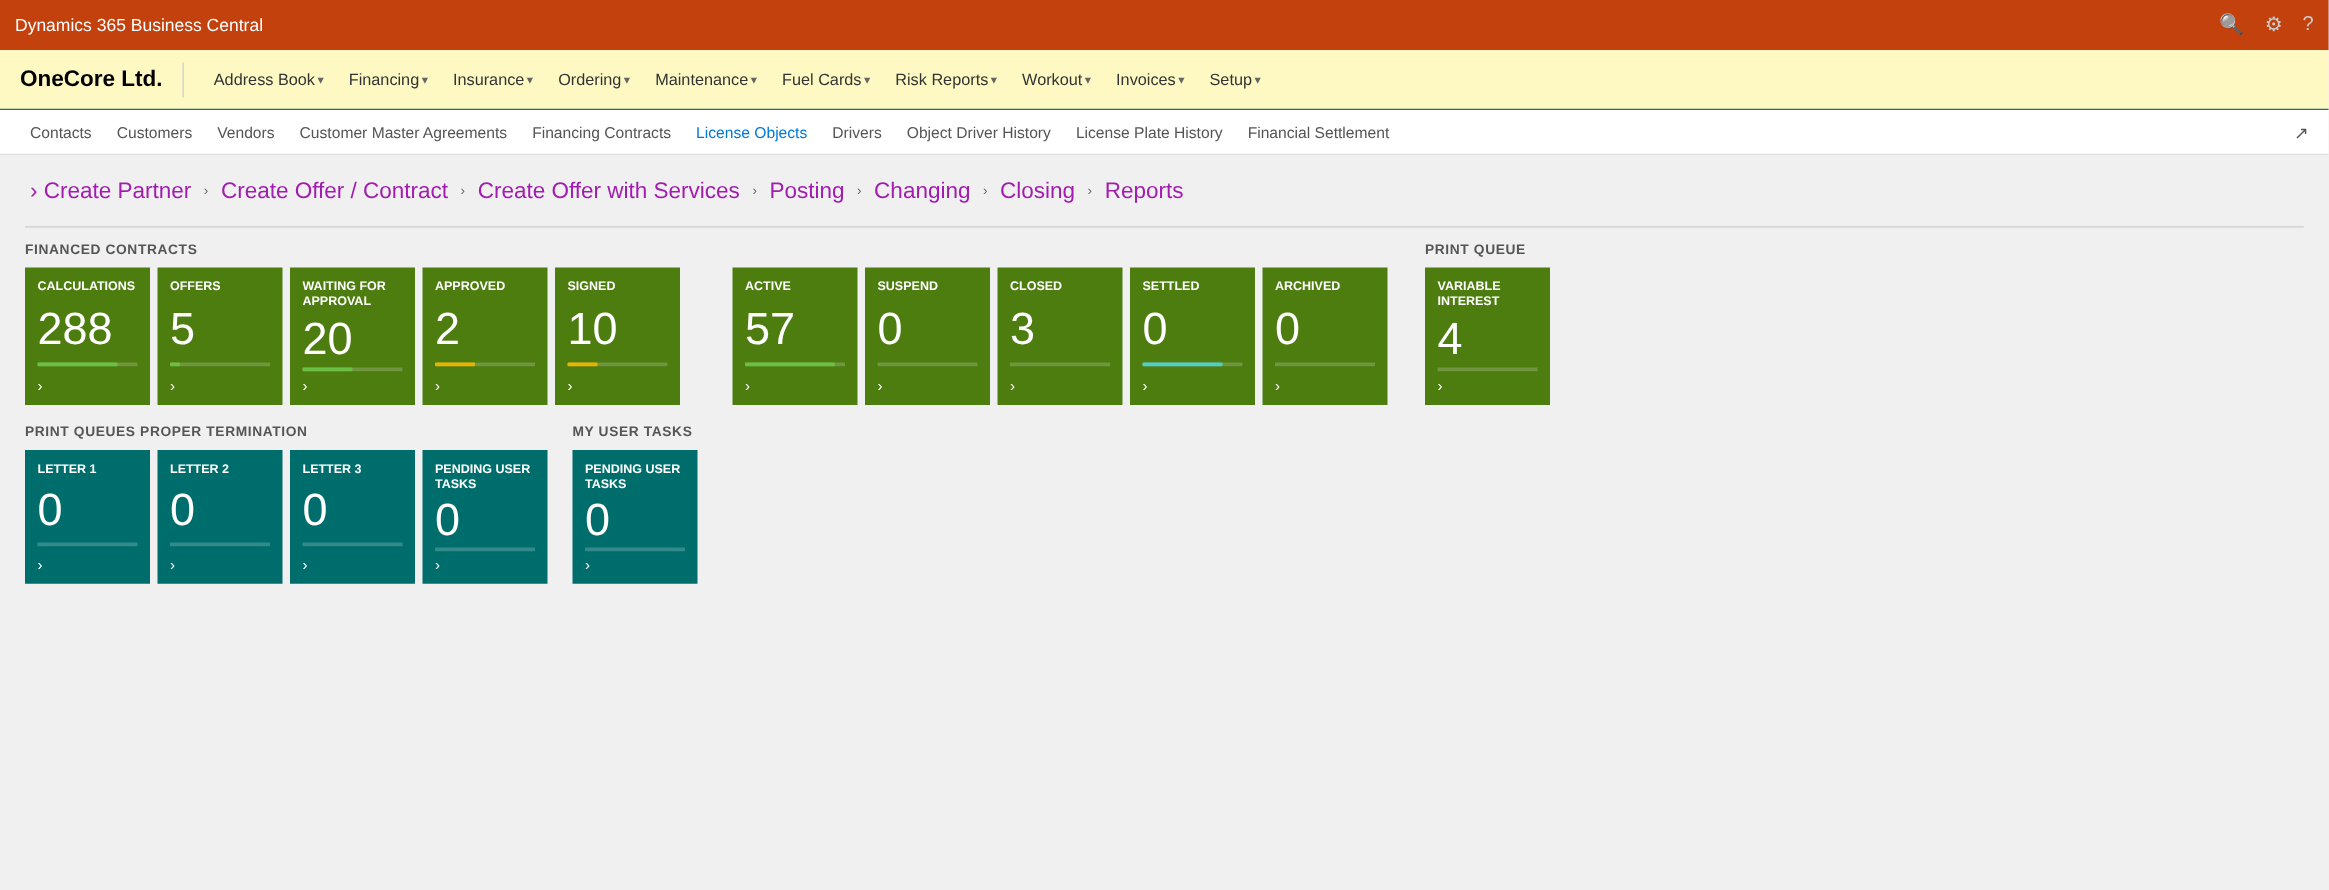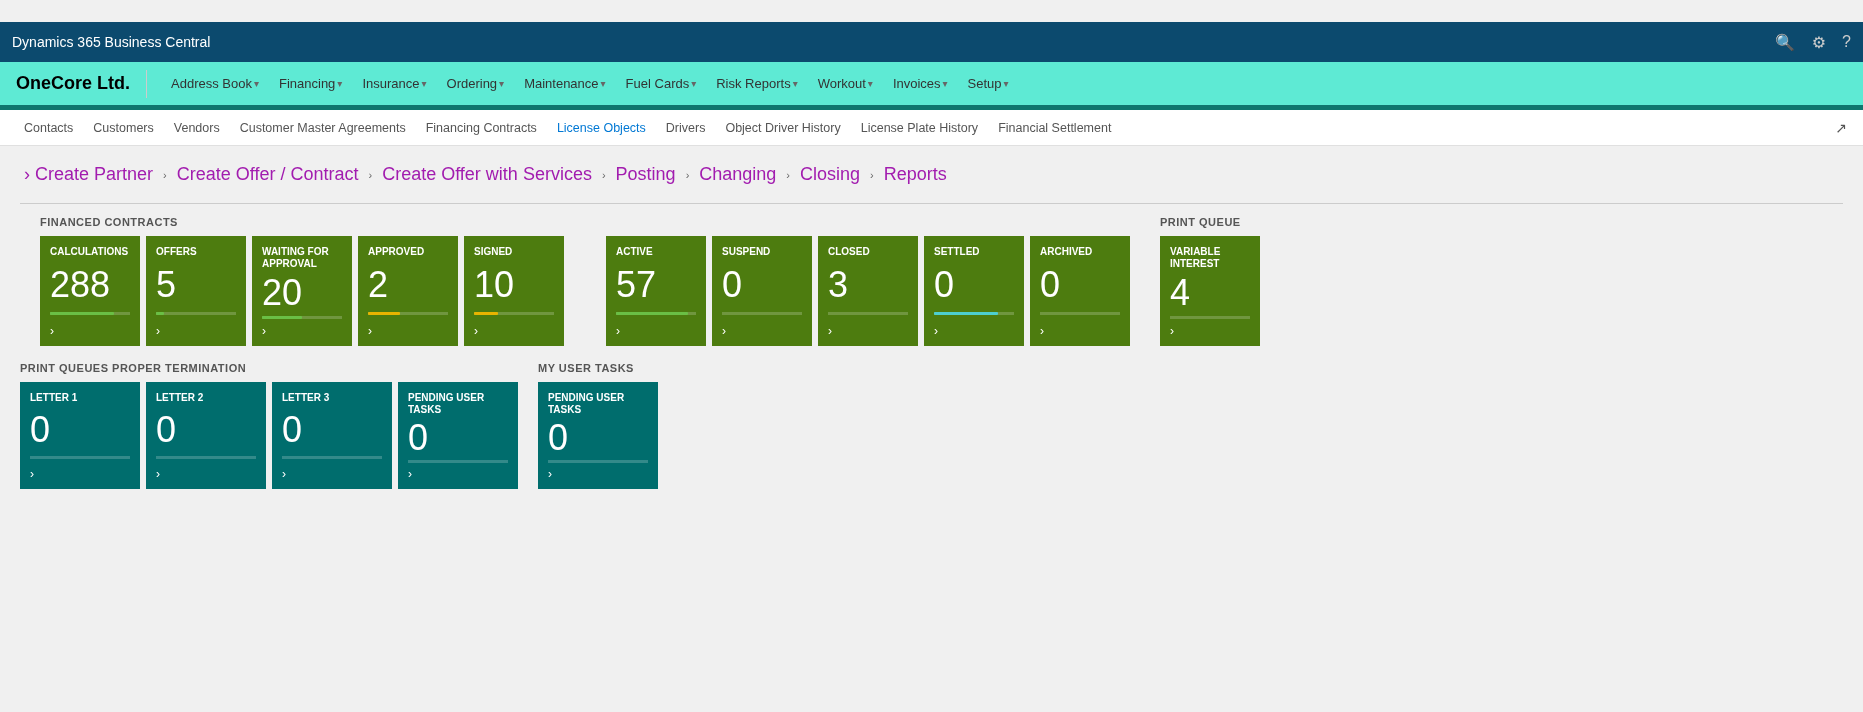--- a/index.html
+++ b/index.html
@@ -1,47 +1,46 @@
 <!DOCTYPE html>
 <html><head>
   <meta charset="utf-8">
   <style>
     * { box-sizing: border-box; margin: 0; padding: 0; }
     body { font-family: 'Segoe UI', Arial, sans-serif; background: #f0f0f0; min-height: 712px; }
 
     
     .top-bar {
-      background: #0c4a6e;
+      background: #c2410c;
       height: 40px;
       display: flex;
       align-items: center;
       justify-content: space-between;
       padding: 0 12px;
-      margin-top: 22px;
     }
     .top-bar-title {
       color: #fff;
       font-size: 14px;
       font-weight: 400;
     }
     .top-bar-icons {
       display: flex;
       gap: 16px;
       align-items: center;
     }
     .top-bar-icon {
       color: #ccc;
       font-size: 16px;
       cursor: pointer;
     }
 
     
     .nav-bar {
-      background: #5eead4;
-      border-bottom: 5px solid #0f766e;
+      background: #fef9c3;
+      border-bottom: 1px solid #0f766e;
       padding: 0 16px;
       display: flex;
       align-items: center;
       height: 48px;
     }
     .company-name {
       font-size: 18px;
       font-weight: 600;
       color: #000;
       margin-right: 16px;
@@ -203,38 +202,37 @@
     }
 
     
     .card-gap { width: 30px; }
 
     
     .financed-row-wrapper {
       display: flex;
       align-items: flex-start;
       gap: 30px;
-      margin-left: 20px;
     }
     .financed-group { display: flex; flex-direction: column; }
     .print-queue-group { display: flex; flex-direction: column; }
 
     
     .bottom-sections {
       display: flex;
       gap: 20px;
       align-items: flex-start;
     }
     .bottom-section { display: flex; flex-direction: column; }
 
     
     .small-card {
       background: #006d6d;
       color: #fff;
-      width: 120px;
+      width: 100px;
       min-height: 100px;
       padding: 10px 10px 8px 10px;
       cursor: pointer;
       position: relative;
       display: flex;
       flex-direction: column;
       justify-content: space-between;
     }
     .small-card-label {
       font-size: 10px;

